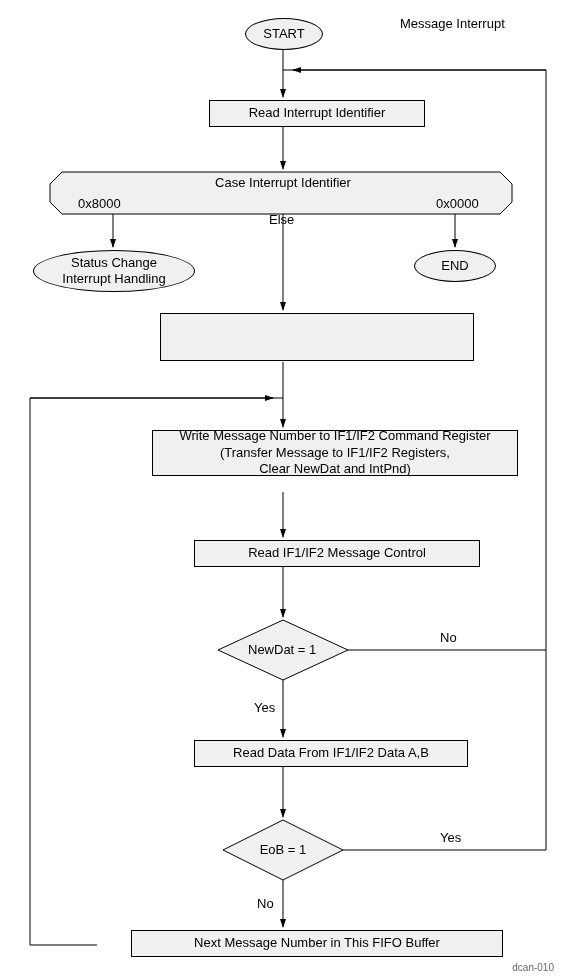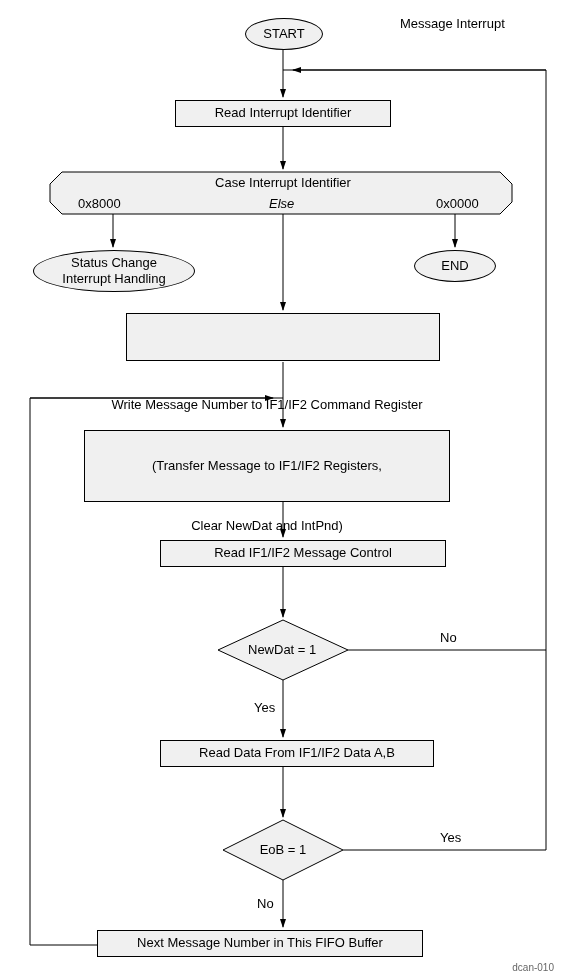--- a/index.html
+++ b/index.html
@@ -19,20 +19,21 @@
     background: #f0f0f0;
     border: 1px solid #000;
     display: flex;
     flex-direction: column;
     align-items: center;
     justify-content: center;
     text-align: center;
     box-sizing: border-box;
     padding: 4px 6px;
     line-height: 1.3;
+    margin-left: 34px;
   }
   .ellipse {
     position: absolute;
     background: #f0f0f0;
     border: 1px solid #000;
     border-radius: 50%;
     display: flex;
     flex-direction: column;
     align-items: center;
     justify-content: center;
@@ -106,36 +107,36 @@
 </div>
 
 <div class="label" style="left:360px; top:16px;margin-left:40px;">Message Interrupt</div>
 
 <div class="box" style="left:175px; top:100px; width:216px; height:27px;">
   <span>Read Interrupt Identifier</span>
 </div>
 
 <div class="label" style="left:160px; top:175px; width:246px; text-align:center;">Case Interrupt Identifier</div>
 <div class="label small" style="left:78px; top:196px;">0x8000</div>
-<div class="label small" style="left:269px; top:196px;font-style:italic;">Else</div>
+<div class="label small" style="left:269px; top:212px;">Else</div>
 <div class="label small" style="left:436px; top:196px;">0x0000</div>
 
 <div class="ellipse" style="left:33px; top:250px; width:162px; height:42px;">
   <span>Status Change</span>
   <span>Interrupt Handling</span>
 </div>
 
 <div class="ellipse" style="left:414px; top:250px; width:82px; height:32px;">
   <span>END</span>
 </div>
 
 <div class="box" style="left:126px; top:313px; width:314px; height:48px;">
 </div>
 
-<div class="box" style="left:84px; top:430px; width:366px; height:72px;gap:44px;">
+<div class="box" style="left:118px; top:430px; width:366px; height:46px;">
   <span>Write Message Number to IF1/IF2 Command Register</span>
   <span>(Transfer Message to IF1/IF2 Registers,</span>
   <span>Clear NewDat and IntPnd)</span>
 </div>
 
 <div class="box" style="left:160px; top:540px; width:286px; height:27px;">
   <span>Read IF1/IF2 Message Control</span>
 </div>
 
 <div class="label" style="left:248px; top:642px; width:70px; text-align:left;">NewDat = 1</div>
@@ -143,17 +144,17 @@
 <div class="label" style="left:254px; top:700px;">Yes</div>
 
 <div class="box" style="left:160px; top:740px; width:274px; height:27px;">
   <span>Read Data From IF1/IF2 Data A,B</span>
 </div>
 
 <div class="label" style="left:256px; top:842px; width:54px; text-align:center;">EoB = 1</div>
 <div class="label" style="left:440px; top:830px;">Yes</div>
 <div class="label" style="left:257px; top:896px;">No</div>
 
-<div class="box" style="left:97px; top:930px; width:326px; height:27px;">
+<div class="box" style="left:97px; top:930px; width:372px; height:27px;">
   <span>Next Message Number in This FIFO Buffer</span>
 </div>
 
 <div class="footer">dcan-010</div>
 
 </body></html>

